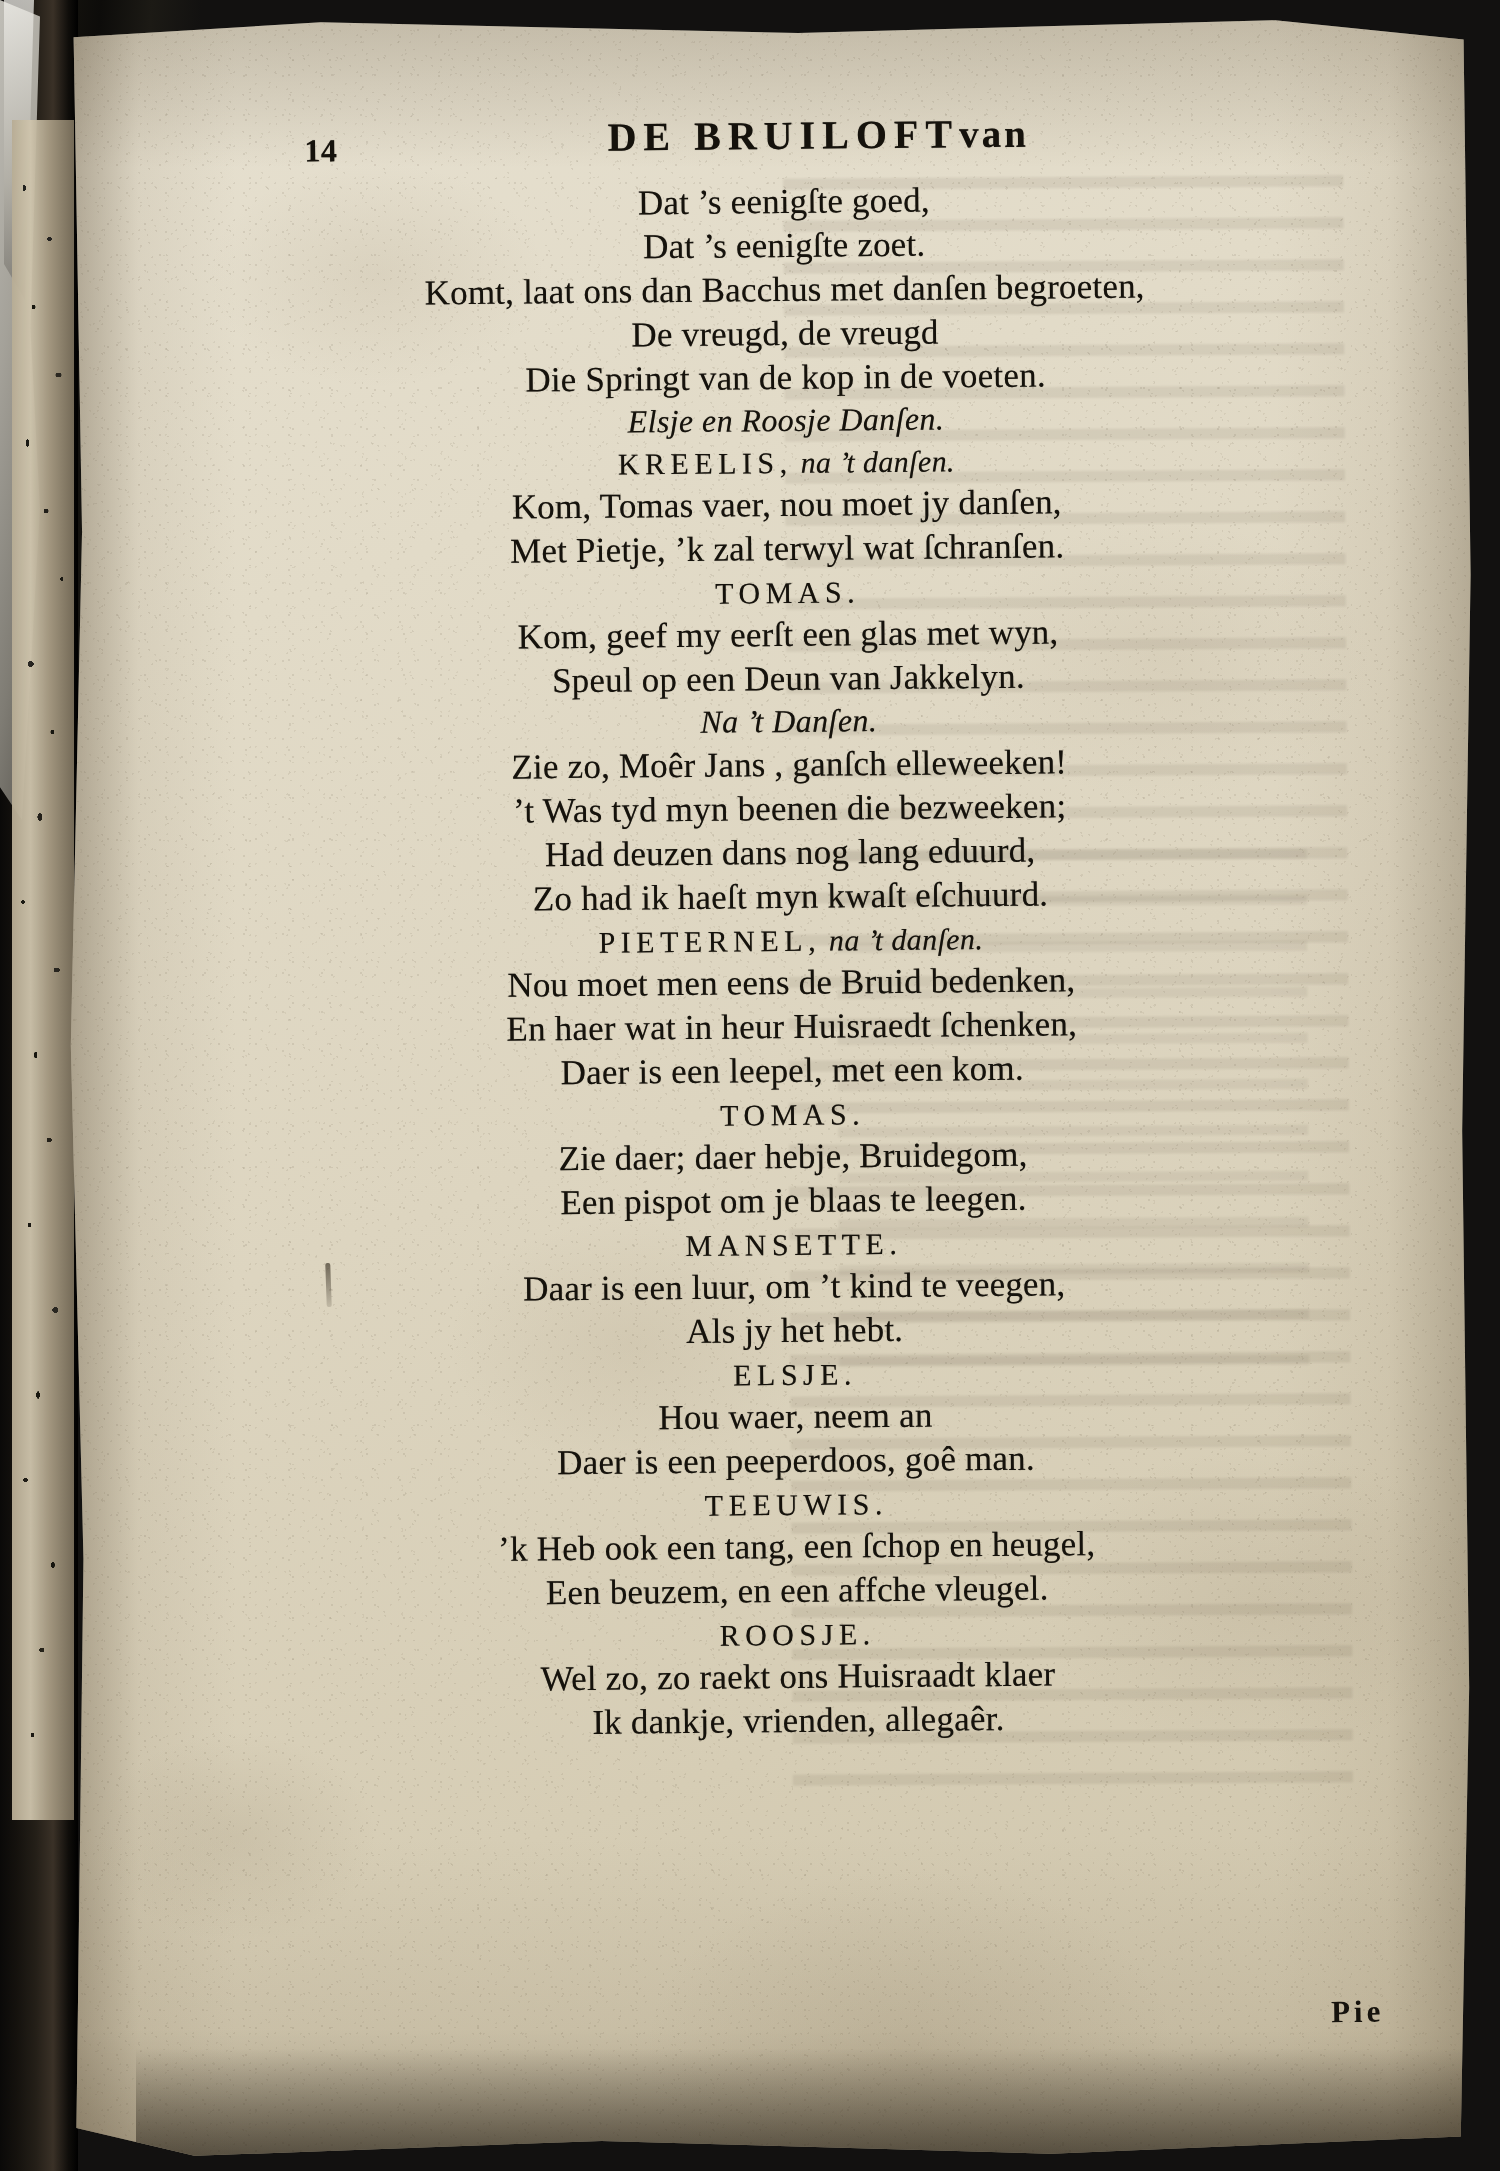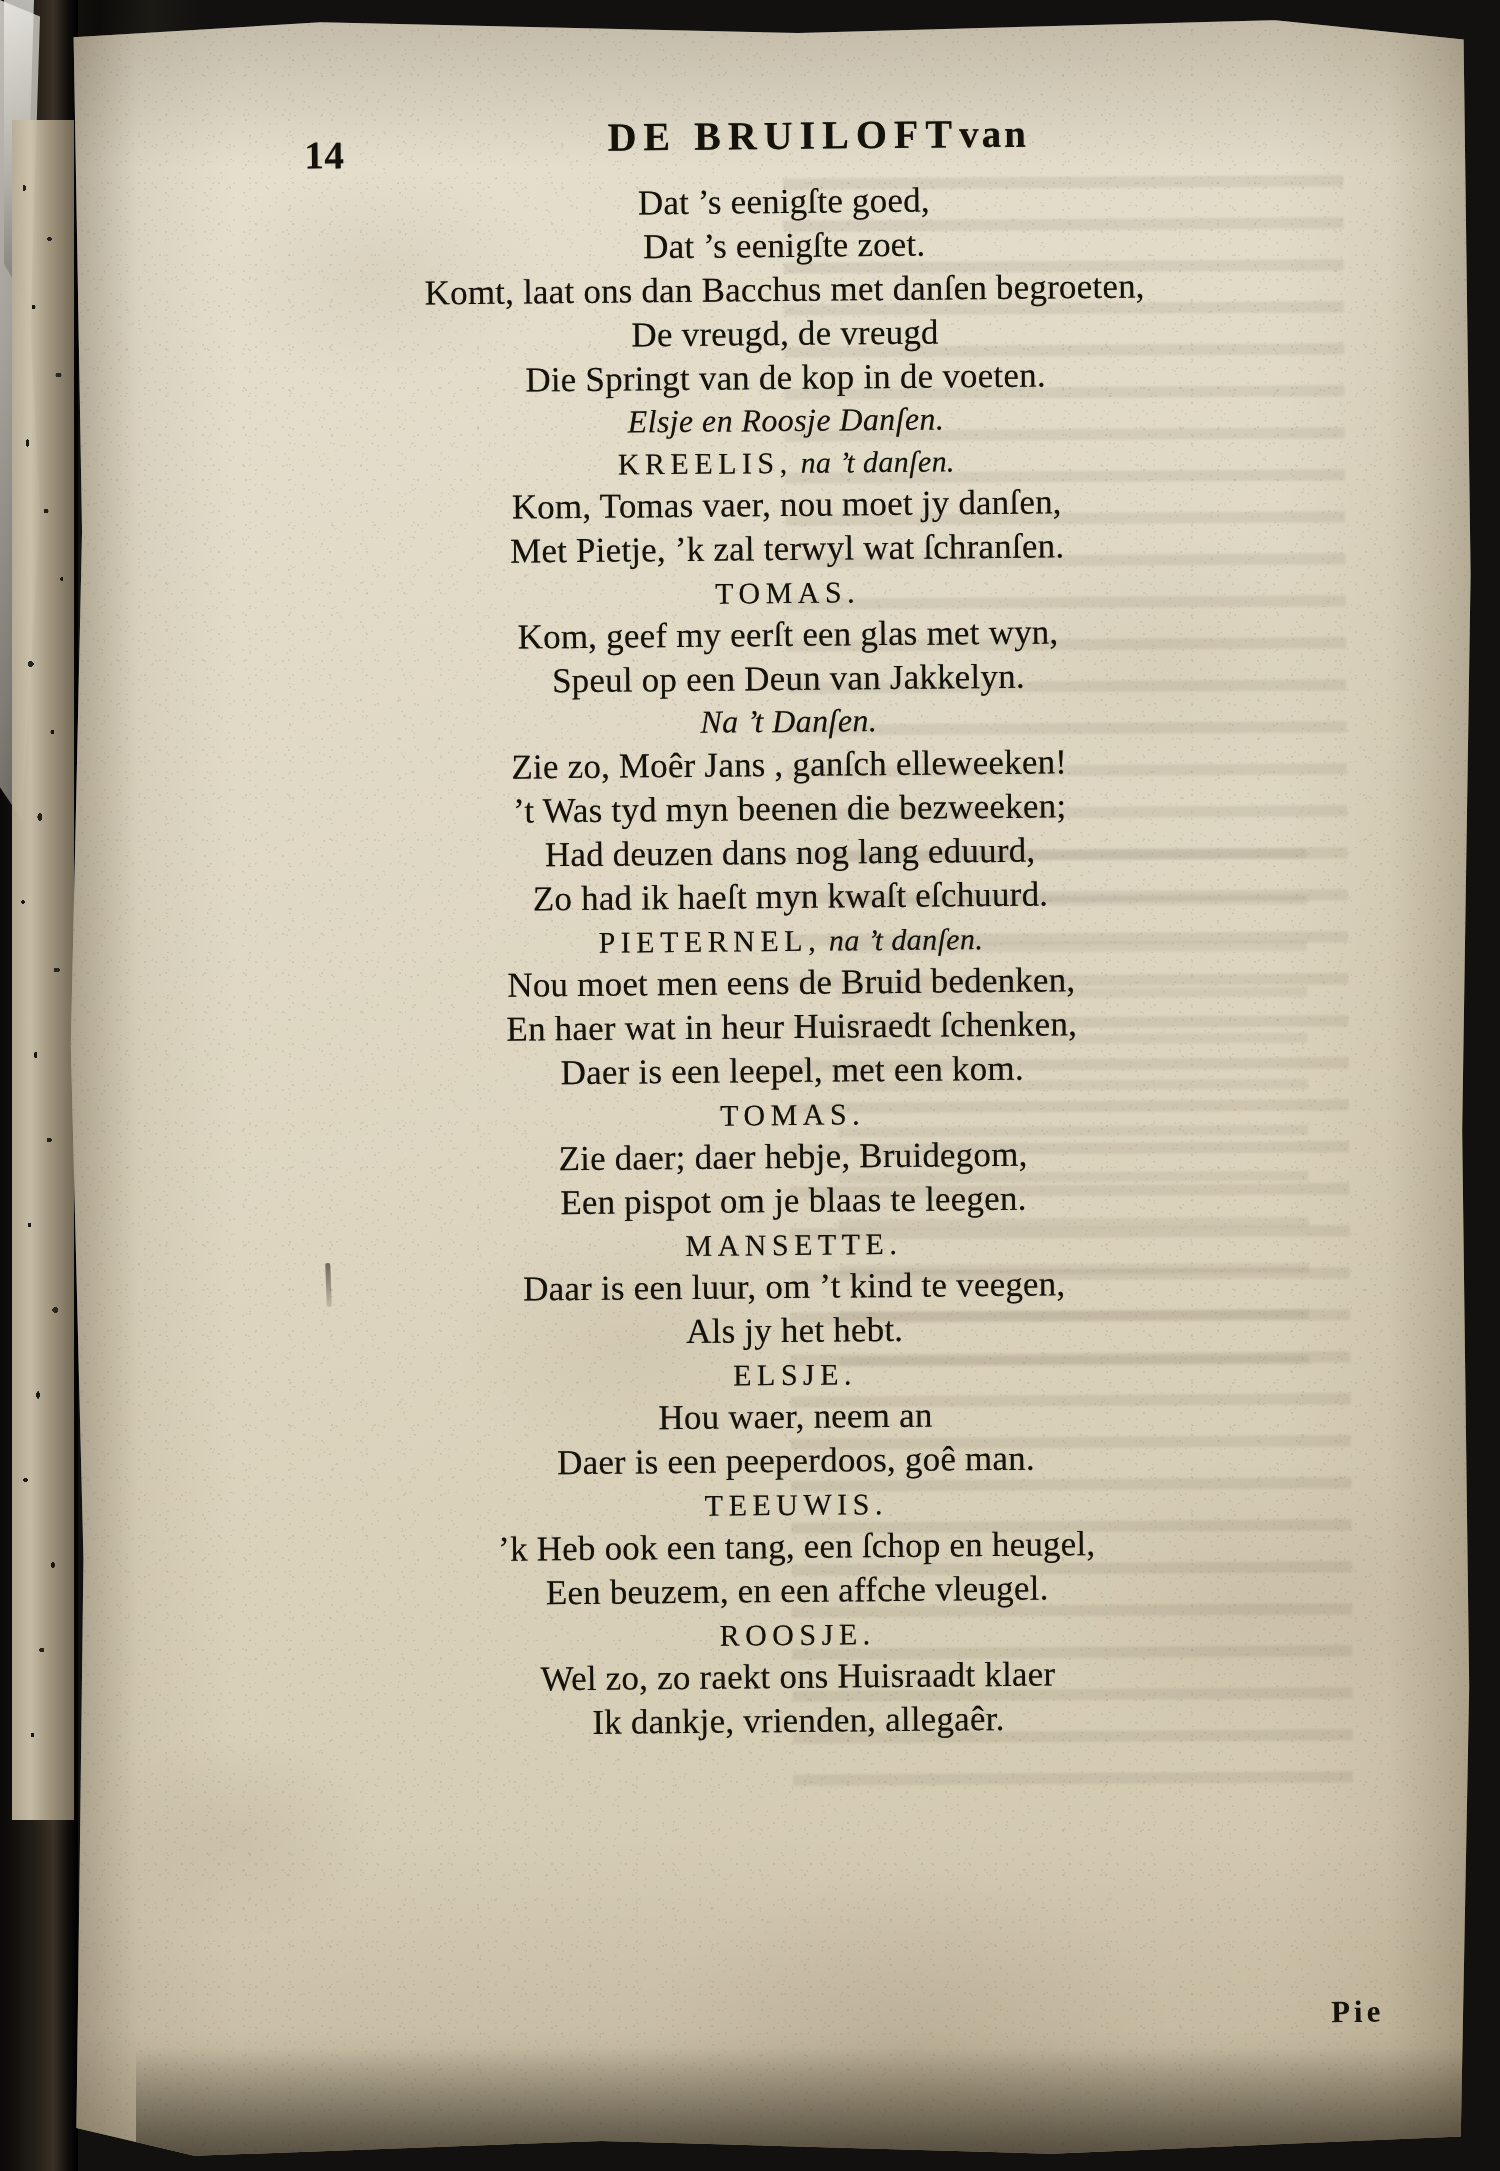--- a/index.html
+++ b/index.html
@@ -116,21 +116,21 @@
       transparent 0 12px,rgba(55,44,30,.9) 12px 22px,transparent 22px 46px);
     filter:blur(1.3px);transform:rotate(-.3deg);}
 
   
   .textblock{position:absolute;left:150px;top:96px;width:1130px;
     color:#15120c;text-align:center;
     transform:rotate(-0.55deg);transform-origin:50% 0;}
 
   .runhead{position:relative;height:60px;margin-bottom:6px;}
   .folio{position:absolute;left:86px;top:14px;
-    font-size:39px;font-weight:700;letter-spacing:.5px;
+    font-size:32px;font-weight:700;letter-spacing:.5px;
     font-family:"Liberation Serif",serif;}
   .runtitle{font-size:40px;letter-spacing:7px;font-weight:700;
     padding-left:70px;line-height:1.1;}
   .runtitle .sm{font-size:39px;letter-spacing:3px;}
 
   .vline{font-size:35px;line-height:1.255;letter-spacing:.2px;
     white-space:nowrap;}
 
   .stage{font-size:32px;font-style:italic;line-height:1.30;
     letter-spacing:.4px;}

